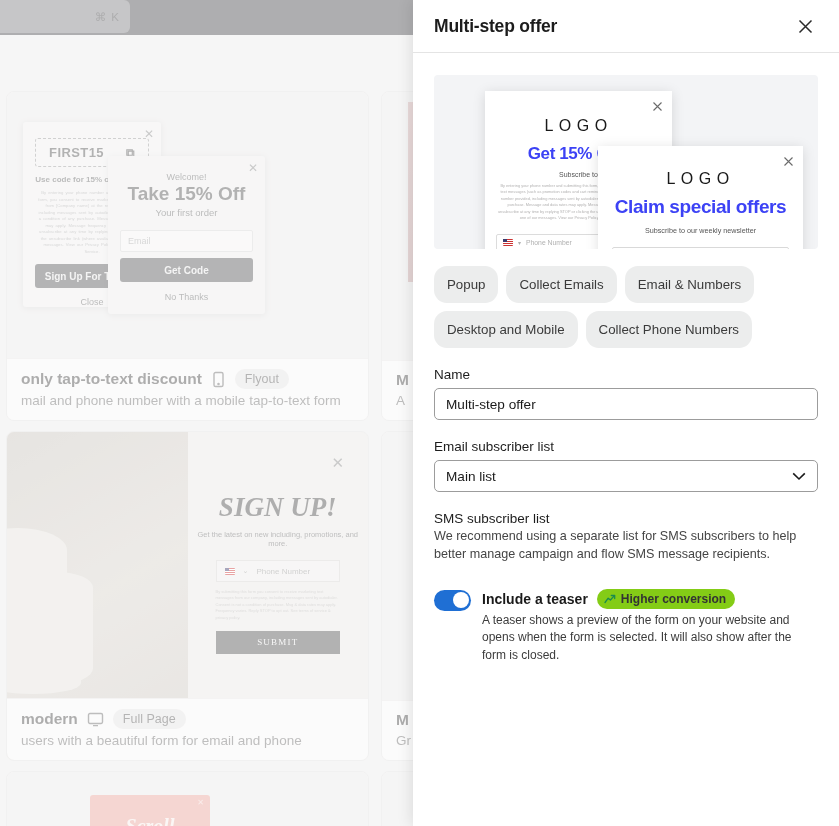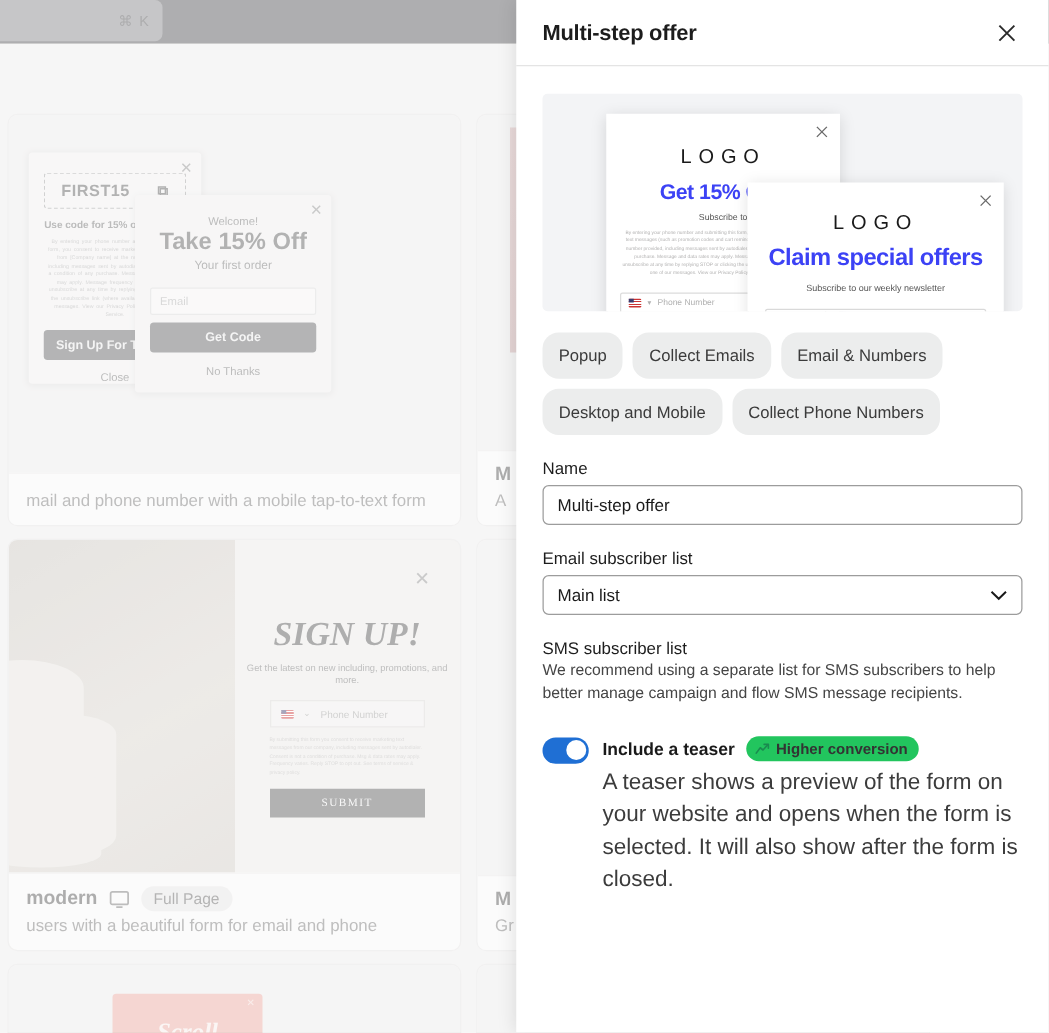--- a/index.html
+++ b/index.html
@@ -214,25 +214,25 @@
     flex: 0 0 37px; width: 37px; height: 21px; border-radius: 11px;
     background: #1f6fd4; position: relative; cursor: pointer; margin-top: 1px;
   }
   .knob {
     position: absolute; top: 2.5px; right: 2.5px;
     width: 16px; height: 16px; border-radius: 50%; background: #fff;
   }
   .teaser-row1 { display: flex; align-items: center; gap: 9px; font-weight: bold; }
   .teaser-title { font-size: 14px; color: #1a1a1a; }
   .badge {
-    background: #22c55e; border-radius: 11px; padding: 3px 9px 3px 7px;
+    background: #84cc16; border-radius: 11px; padding: 3px 9px 3px 7px;
     display: inline-flex; align-items: center; gap: 5px;
     font-size: 12px; color: #333;
   }
-  .teaser-desc { font-size: 18px; color: #3c3c3c; line-height: 1.45; margin-top: 3px; max-width: 362px;}
+  .teaser-desc { font-size: 12px; color: #3c3c3c; line-height: 1.45; margin-top: 3px; max-width: 362px;}
 
   
   .panel-footer {
     flex: 0 0 57px; border-top: 1px solid #e4e4e4;
     display: flex; align-items: center; gap: 10px; padding: 0 21px;
   }
   .btn {
     height: 34px; border-radius: 6px; font-size: 14.5px;
     display: inline-flex; align-items: center; justify-content: center;
     cursor: pointer; font-family: "Liberation Sans", sans-serif;
@@ -283,20 +283,30 @@
             <div class="mini-t-lg" style="margin-top:1px;">Take 15% Off</div>
             <div class="mini-t-md" style="margin-top:2px; font-size:9.5px; font-weight:400;">Your first order</div>
             <div class="mini-input" style="margin-top:12px;">
               <span>Email</span>
             </div>
             <div class="mini-btn" style="margin-top:6px;">Get Code</div>
             <div class="mini-t-md" style="margin-top:10px; font-weight:400; font-size:9px;">No Thanks</div>
           </div>
         </div>
         <div class="bg-card-meta">
+          <div class="bg-card-title">
+            <span>only tap-to-text discount</span>
+            <span class="bg-icon">
+              <svg width="15" height="17" viewBox="0 0 15 17" fill="none" stroke="currentColor" stroke-width="1.4">
+                <rect x="3" y="1.5" width="9" height="14" rx="1.6"></rect>
+                  <circle cx="7.5" cy="13" r=".6" fill="currentColor"></circle>
+              </svg>
+            </span>
+            <span class="bg-chip">Flyout</span>
+          </div>
           <div class="bg-card-sub">mail and phone number with a mobile tap-to-text form</div>
         </div>
       </div>
 
       <div class="bg-card" style="left:6px; top:396px; width:363px; height:330px;">
         <div class="bg-card-preview" style="background:#dedbd7;">
           <div class="bg-photo-strip">
             <div class="bg-cyl" style="left:-38px; top:96px; width:98px; height:160px;"></div>
             <div class="bg-cyl" style="left:14px; top:140px; width:72px; height:112px;"></div>
             <div class="bg-cyl" style="left:-22px; top:184px; width:96px; height:78px;"></div>

